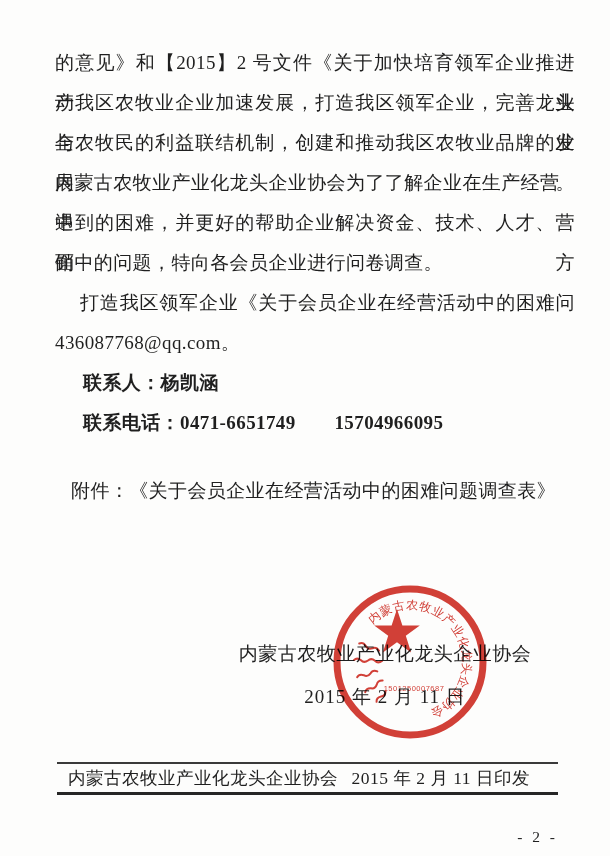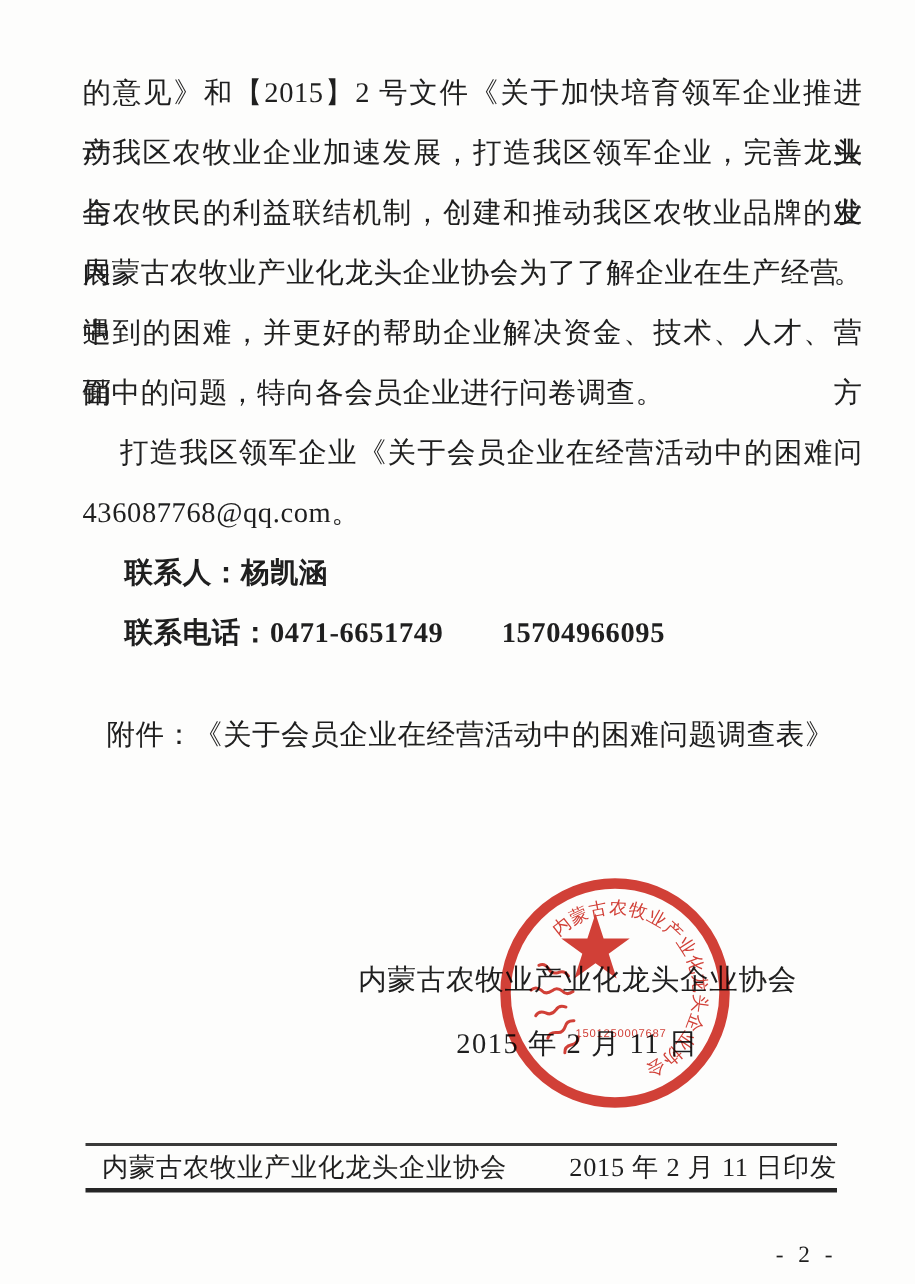--- a/index.html
+++ b/index.html
@@ -26,21 +26,21 @@
     mix-blend-mode:multiply; opacity:0.92; pointer-events:none;
   }
   .rule-thin { position:absolute; left:57px; top:762px; width:501px; height:1.5px; background:#3a3a3a; }
   .rule-thick { position:absolute; left:57px; top:792px; width:501px; height:3px; background:#262626; }
   .footer-row {
     position:absolute; left:57px; top:766px; width:501px;
     display:flex; justify-content:space-between; align-items:center;
     font-size:17.5px; line-height:24px; letter-spacing:0.5px;
   }
   .footer-org { margin-left:11px; }
-  .footer-date { }
+  .footer-date { margin-right:28px; }
   .page-num {
     position:absolute; top:828px; left:470px; width:88px;
     text-align:right; font-size:15.5px; letter-spacing:3px;
   }
 </style>
 </head>
 <body>
 
 <div class="page">
 

